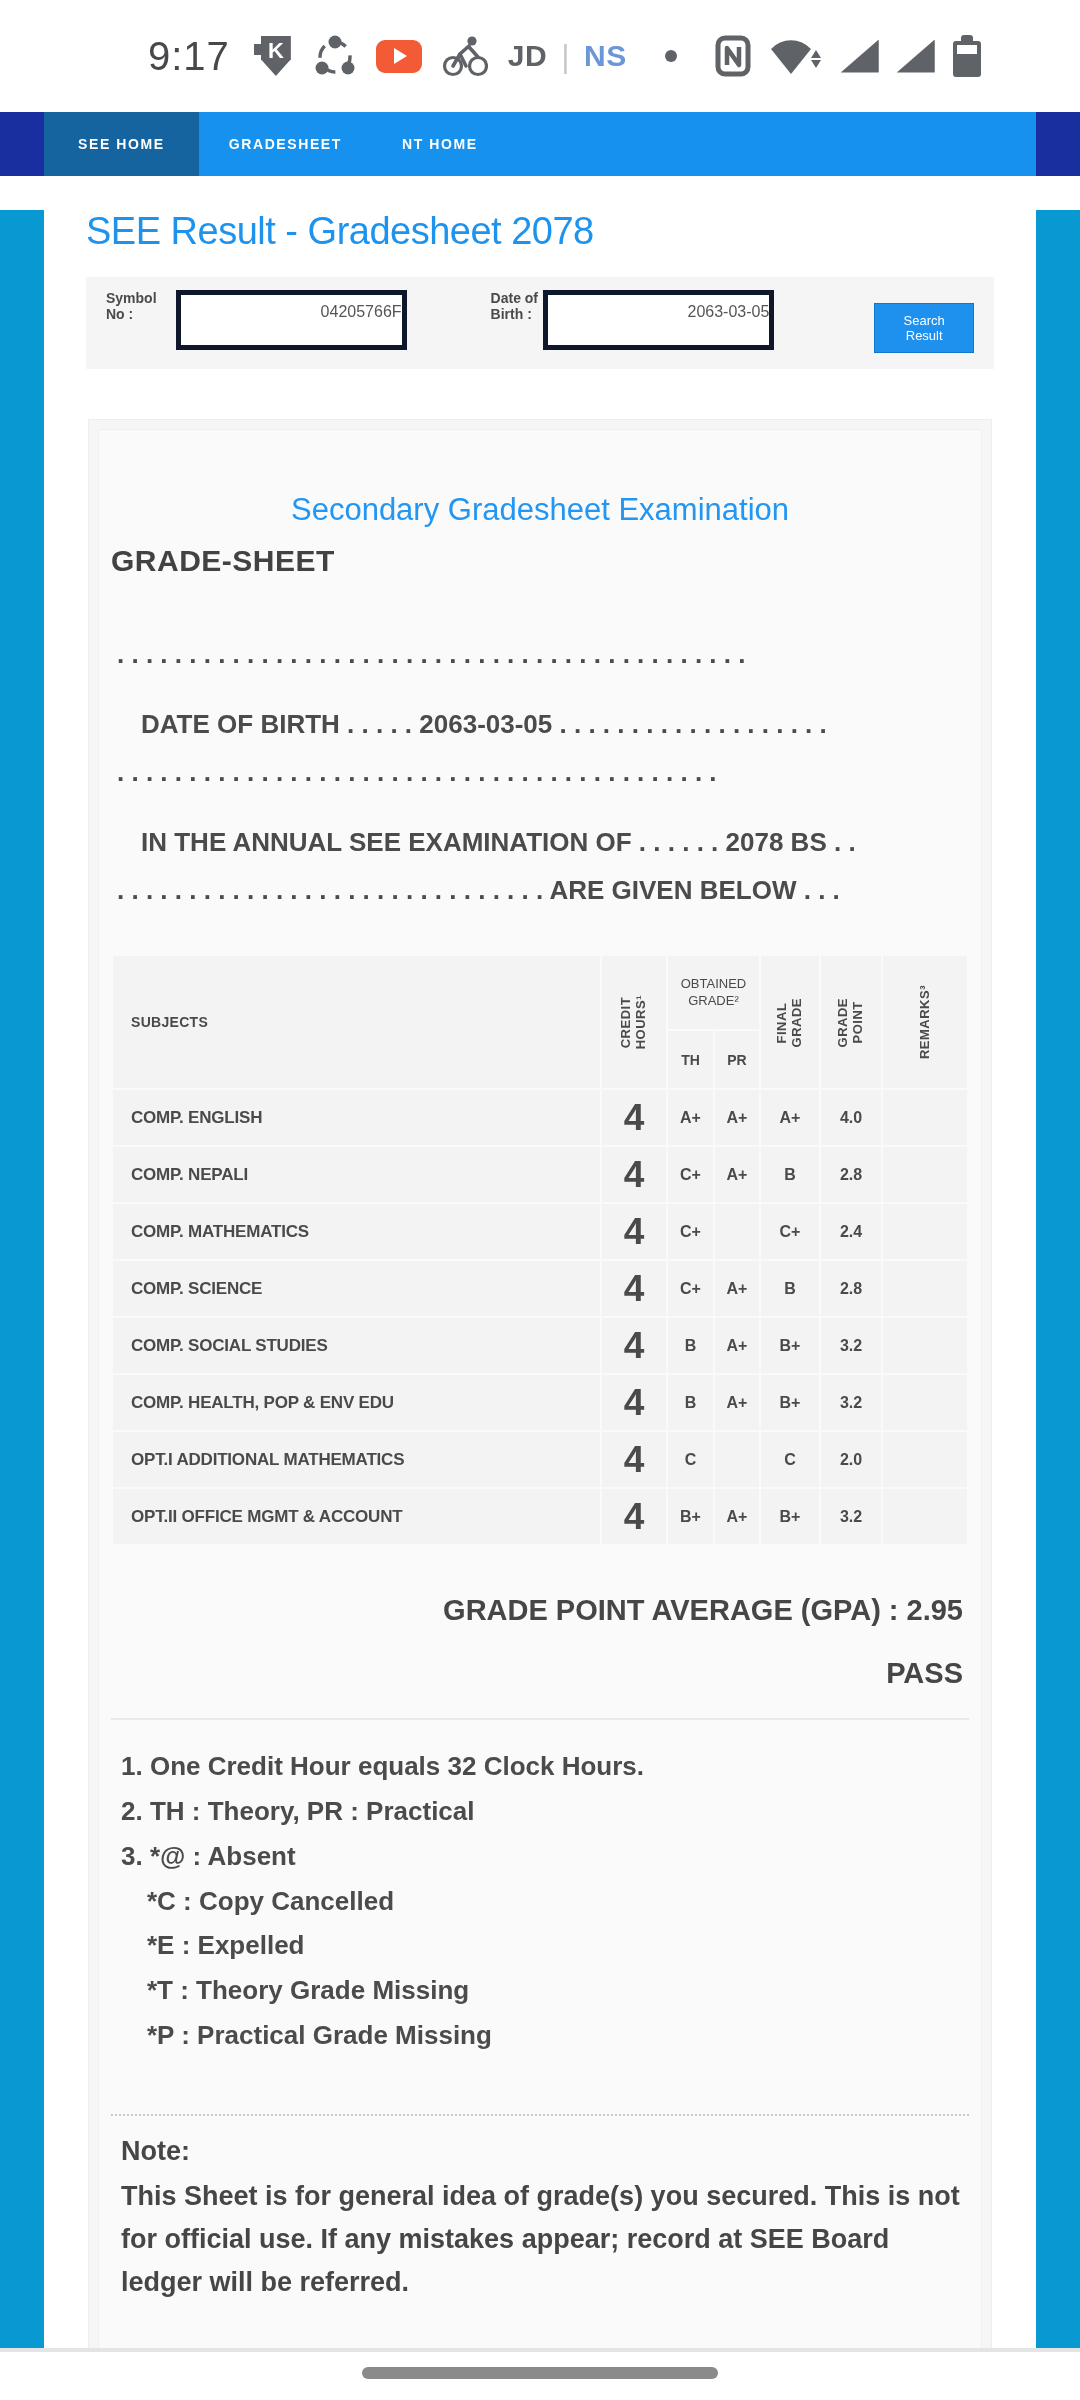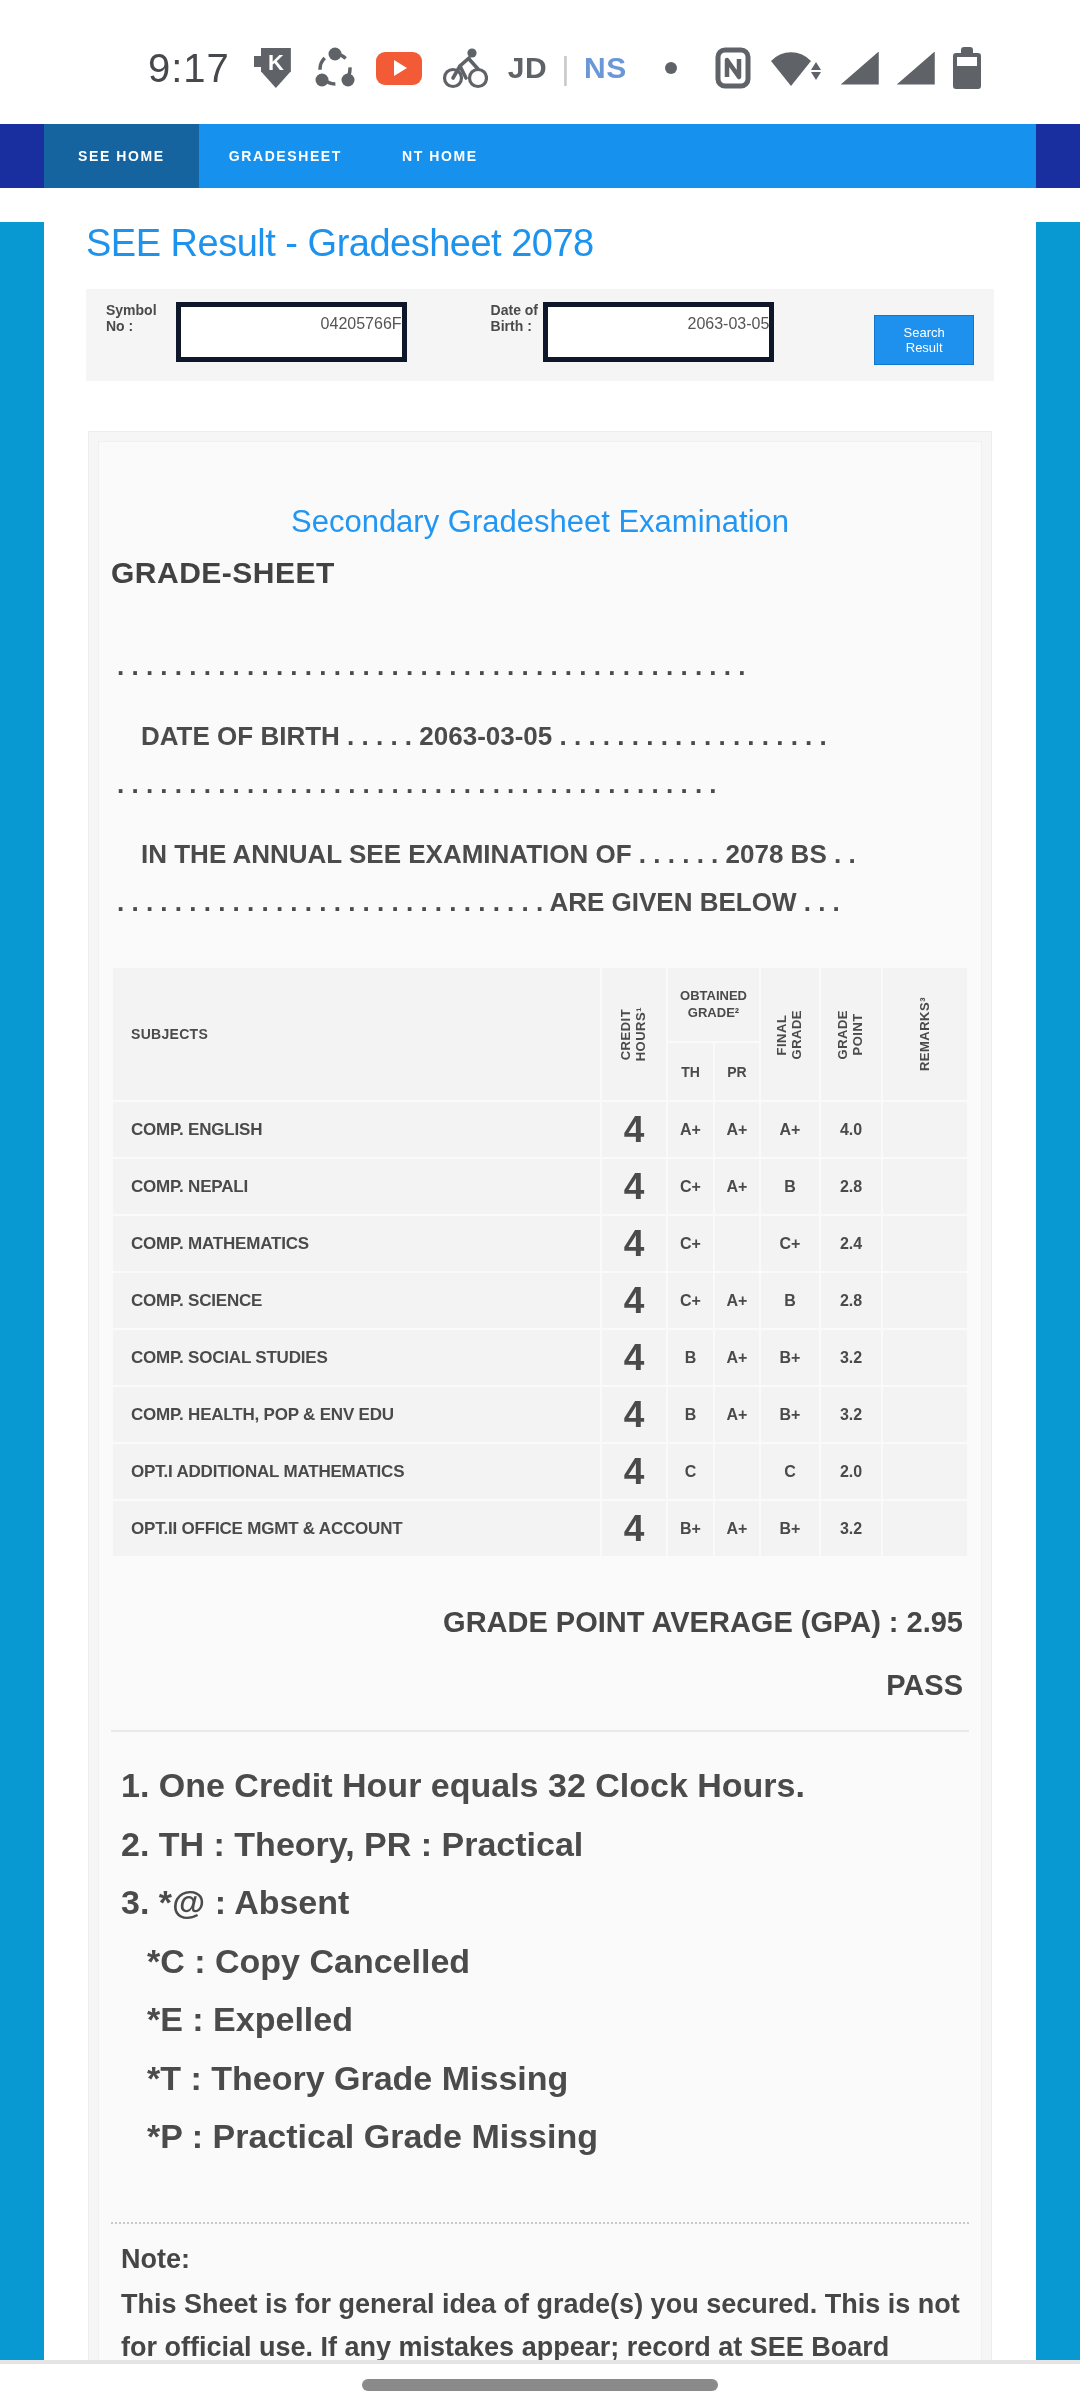--- a/index.html
+++ b/index.html
@@ -1,20 +1,20 @@
 <!DOCTYPE html>
 <html><head>
 <meta charset="utf-8">
 <style>
   html,body{margin:0;padding:0;background:#fff;}
   body{width:1080px;height:2400px;overflow:hidden;font-family:"Liberation Sans",sans-serif;}
   .screen{position:relative;width:1080px;height:2400px;background:#fff;}
 
   
-  .statusbar{height:112px;display:flex;align-items:center;padding-left:148px;box-sizing:border-box;background:#fff;margin-top:12px;}
+  .statusbar{height:112px;display:flex;align-items:center;padding-left:148px;box-sizing:border-box;background:#fff;}
   .sb-time{font-size:40px;color:#46484c;letter-spacing:1px;}
   .sb-icons{display:flex;align-items:center;margin-left:24px;gap:20px;}
   .sb-right{display:flex;align-items:center;margin-left:38px;gap:18px;}
   .ic{display:block;}
   .kiwi{position:relative;width:40px;height:42px;}
   .kiwi .flag{position:absolute;left:0;top:9px;width:7px;height:11px;background:#5f6368;}
   .kiwi .shield{position:absolute;left:7px;top:1px;width:30px;height:40px;background:#5f6368;
     clip-path:polygon(0 0,100% 0,100% 58%,50% 100%,0 58%);display:flex;align-items:flex-start;justify-content:center;}
   .kiwi .shield span{color:#fff;font-weight:bold;font-size:22px;line-height:30px;}
   .yt{width:46px;height:33px;background:#f25b35;border-radius:9px;position:relative;}
@@ -61,31 +61,31 @@
   .pline.ind{padding-left:24px;}
   .para{margin-bottom:22px;}
 
   
   table.grades{width:100%;border-collapse:separate;border-spacing:2px;margin-top:40px;table-layout:fixed;}
   table.grades td,table.grades th{background:#f3f3f3;color:#4a4a4a;}
   th.h-sub{width:auto;text-align:left;padding-left:18px;font-size:14px;letter-spacing:0.3px;}
   col.c-ch{width:64px;}col.c-th{width:45px;}col.c-pr{width:44px;}col.c-fg{width:58px;}col.c-gp{width:60px;}col.c-rm{width:84px;}
   .vert{writing-mode:vertical-rl;transform:rotate(180deg);font-size:13px;font-weight:bold;letter-spacing:0.5px;white-space:pre-line;margin:0 auto;line-height:1.15;}
   th.rot{vertical-align:middle;text-align:center;height:120px;padding:6px 0;}
-  th.obt{font-size:13px;font-weight:bold;text-align:center;height:56px;line-height:1.3;padding:0 4px;}
+  th.obt{font-size:13px;font-weight:normal;text-align:center;height:56px;line-height:1.3;padding:0 4px;}
   th.subhdr{font-size:14px;font-weight:bold;text-align:center;height:42px;}
   td.subj{font-size:17px;font-weight:bold;text-align:left;padding-left:18px;height:53px;letter-spacing:-0.2px;}
   td.credit{font-size:37px;font-weight:bold;text-align:center;}
   td.grade{font-size:16px;font-weight:bold;text-align:center;}
 
   .gpa-line{margin:48px 6px 0 0;text-align:right;font-size:29px;font-weight:bold;color:#464646;}
   .pass-line{margin:30px 6px 0 0;text-align:right;font-size:29px;font-weight:bold;color:#464646;}
 
   .footnotes{margin-top:28px;border-top:2px solid #e9e9e9;padding:24px 4px 0 10px;}
-  .fn{font-size:34px;font-weight:bold;color:#4b4b4b;line-height:1.72;}
+  .fn{font-size:26px;font-weight:bold;color:#4b4b4b;line-height:1.72;}
   .fn.ind{padding-left:26px;}
 
   .dotted-div{margin-top:56px;border-top:2px dotted #c9c9c9;}
   .note-label{margin:20px 0 0 10px;font-size:27px;font-weight:bold;color:#464646;}
   .note-text{margin:8px 6px 0 10px;font-size:27px;font-weight:bold;color:#464646;line-height:1.6;}
 
   
   .bottombar{position:absolute;left:0;right:0;bottom:0;height:48px;background:#fff;border-top:4px solid #e4e4e4;box-sizing:content-box;display:flex;justify-content:center;}
   .gesture-pill{margin-top:15px;width:356px;height:12px;border-radius:7px;background:#8a8a8a;}
 </style>

